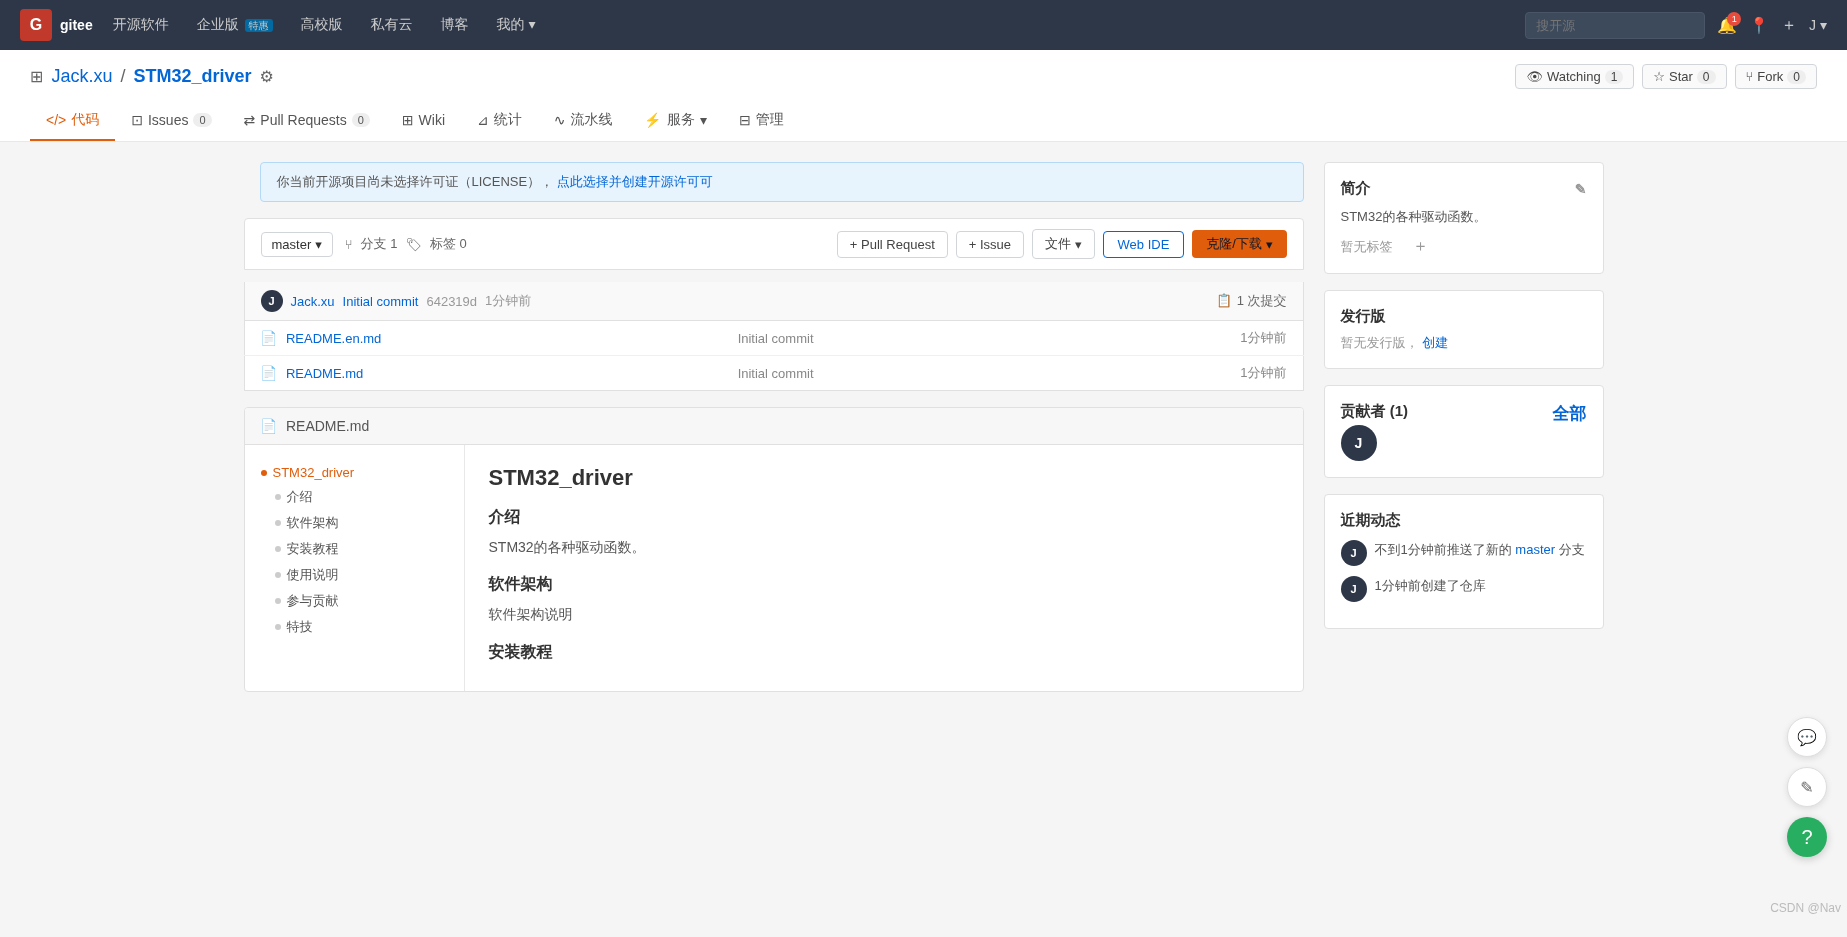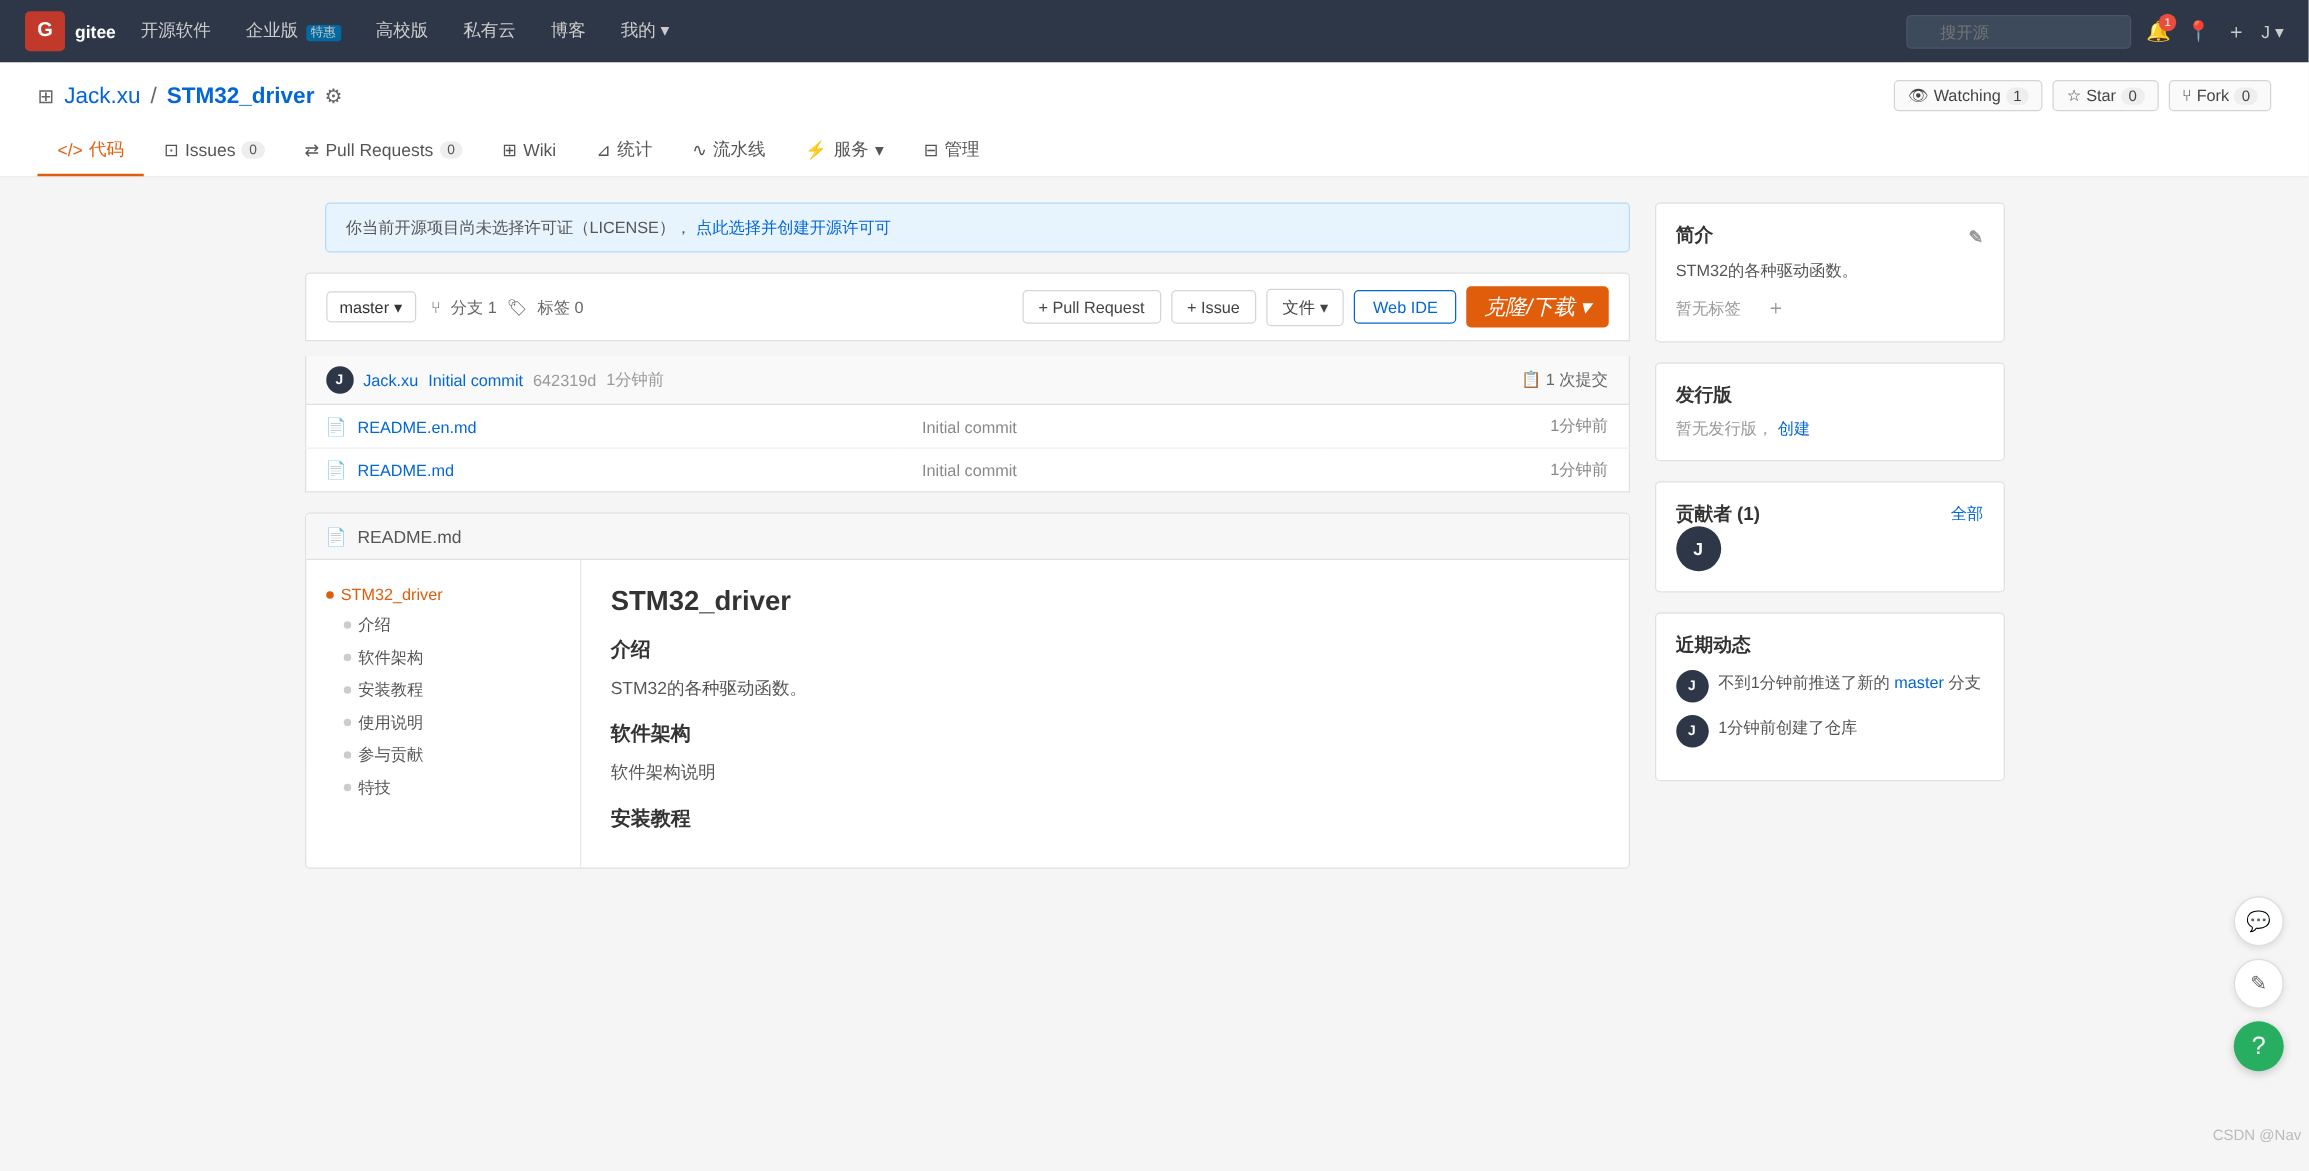--- a/index.html
+++ b/index.html
@@ -56,21 +56,21 @@
     .nav-right {
       margin-left: auto;
       display: flex;
       align-items: center;
       gap: 12px;
     }
     .search-box {
       background: #3d4a5c;
       border: 1px solid #4a5568;
       border-radius: 4px;
-      padding: 5px 26px;
+      padding: 5px 10px;
       color: #22c55e;
       width: 180px;
       font-size: 13px;
     }
     .nav-icon-btn {
       color: #ccc;
       cursor: pointer;
       position: relative;
       font-size: 16px;
     }
@@ -235,27 +235,26 @@
       font-size: 13px;
       color: #0366d6;
       font-weight: 500;
     }
     .btn-clone {
       padding: 5px 14px;
       border: none;
       border-radius: 4px;
       background: #e05d0b;
       cursor: pointer;
-      font-size: 17px;
-      color: #ffffff;
+      font-size: 13px;
+      color: #0f172a;
       font-weight: 500;
       display: flex;
       align-items: center;
       gap: 4px;
-      font-style: italic;
     }
 
     
     .commit-row {
       background: #f9f9f9;
       border: 1px solid #e0e0e0;
       border-top: none;
       padding: 8px 16px;
       display: flex;
       align-items: center;
@@ -375,21 +374,21 @@
     .sidebar-tag-add { color: #999; cursor: pointer; font-size: 16px; }
     .release-title { font-size: 15px; font-weight: 600; margin-bottom: 8px; }
     .release-empty { font-size: 13px; color: #999; }
     .release-create { color: #0366d6; cursor: pointer; }
     .contributors-title {
       display: flex;
       justify-content: space-between;
       font-size: 15px;
       font-weight: 600;
     }
-    .contributors-all { color: #0366d6; font-size: 13px; cursor: pointer; font-weight: normal; }
+    .contributors-all { color: #0366d6; font-size: 17px; cursor: pointer; font-weight: bold; }
     .contributor-avatar {
       width: 36px;
       height: 36px;
       border-radius: 50%;
       background: #2d3748;
       color: white;
       display: flex;
       align-items: center;
       justify-content: center;
       font-size: 14px;

